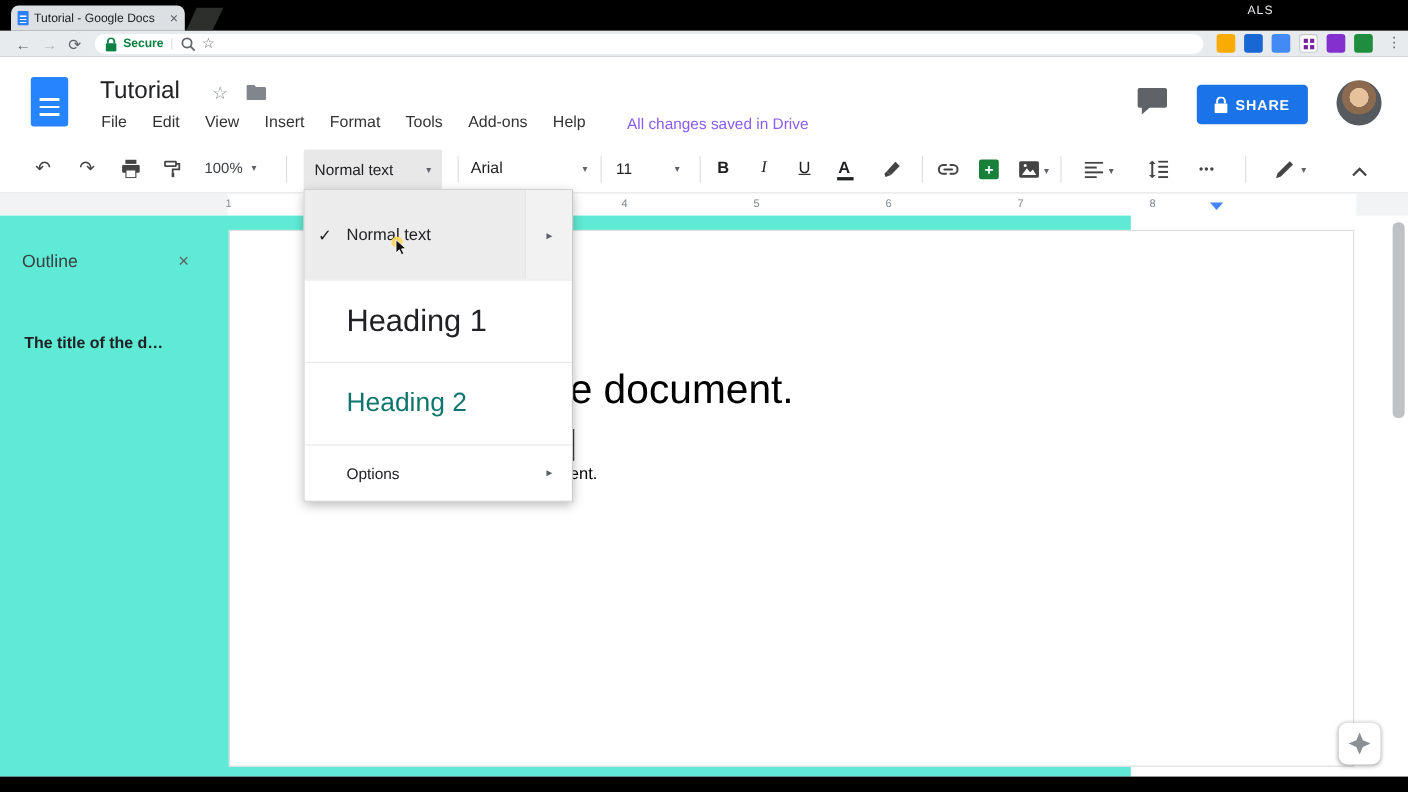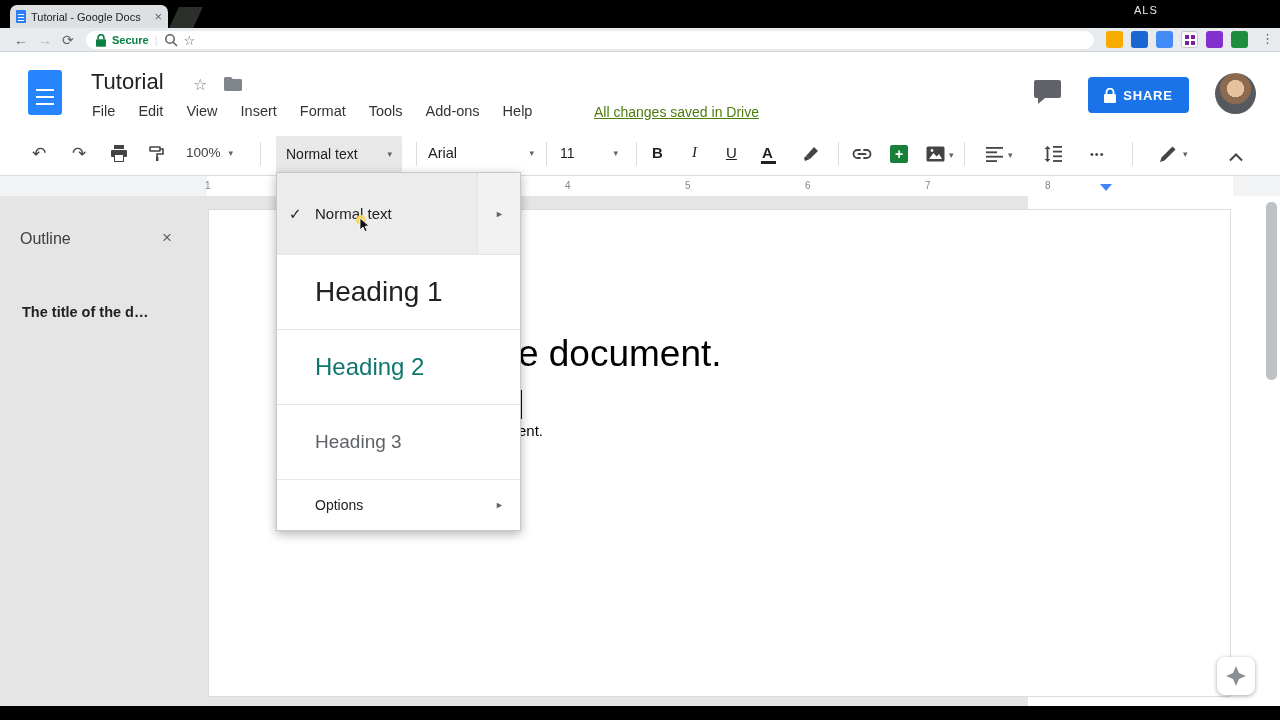--- a/index.html
+++ b/index.html
@@ -37,21 +37,21 @@
   
   .header { position:absolute; left:0; top:52px; width:1280px; height:80px; background:#fff; }
   .docs-logo { position:absolute; left:28px; top:18px; width:34px; height:45px; background:#2684fc; border-radius:3px; }
   .docs-logo::after { content:""; position:absolute; left:8px; top:19px; width:18px; height:17px;
           background:repeating-linear-gradient(180deg,#fff 0 2.5px,transparent 2.5px 7px); }
   .doc-title { position:absolute; left:91px; top:17px; font-size:22px; color:#202124; }
   .star-btn { position:absolute; left:193px; top:23px; font-size:16px; color:#80868b; }
   .folder-btn { position:absolute; left:224px; top:25px; }
   .menubar { position:absolute; left:92px; top:51px; display:flex; gap:23px; font-size:14.5px; color:#333; }
   .menubar span { cursor:default; }
-  .save-status { position:absolute; left:594px; top:52px; font-size:14px; color:#4d7c0f; text-decoration:underline; }
+  .save-status { position:absolute; left:570px; top:52px; font-size:14px; color:#8b5cf6; }
   .comment-btn { position:absolute; left:1034px; top:28px; }
   .share-btn { position:absolute; left:1088px; top:25px; width:101px; height:36px; background:#1a73e8; border-radius:4px;
           color:#fff; display:flex; align-items:center; justify-content:center; gap:7px; font-size:13px; font-weight:bold; letter-spacing:.8px; }
   .avatar { position:absolute; left:1215px; top:21px; width:41px; height:41px; border-radius:50%;
           background:radial-gradient(circle at 50% 38%, #e6c29c 0 26%, #8c6a4f 27% 47%, #565a5e 48%); }
 
   
   .toolbar { position:absolute; left:0; top:132px; width:1280px; height:44px; background:#fff; border-bottom:1px solid #dadce0; }
   .ti { position:absolute; color:#444; }
   .tglyph { font-size:17px; color:#444; }
@@ -71,21 +71,21 @@
   .more-dots { position:absolute; left:1090px; top:16px; font-size:11px; color:#444; letter-spacing:1px; }
 
   
   .ruler { position:absolute; left:0; top:176px; width:1280px; height:20px; background:#fff; }
   .ruler-out { position:absolute; top:0; height:20px; background:#f1f3f4; }
   .rnum { position:absolute; top:4px; font-size:10px; color:#80868b; }
   .rmarker { position:absolute; left:1100px; top:8px; width:0; height:0;
           border-left:6px solid transparent; border-right:6px solid transparent; border-top:7px solid #4285f4; }
 
   
-  .content { position:absolute; left:0; top:196px; width:1028px; height:510px; background:#e5e5e5; }
+  .content { position:absolute; left:0; top:196px; width:1028px; height:510px; background:#5eead4; }
   .outline-title { position:absolute; left:20px; top:34px; font-size:16px; color:#3c4043; }
   .outline-close { position:absolute; left:162px; top:32px; font-size:17px; color:#5f6368; }
   .outline-item { position:absolute; left:22px; top:108px; font-size:14.5px; font-weight:bold; color:#202124;
           width:172px; white-space:nowrap; overflow:hidden; }
   .page { position:absolute; left:208px; top:13px; width:1023px; height:488px; background:#fff; border:1px solid #dadce0; }
   .doc-title-line { position:absolute; left:304px; top:137px; font-size:37px; color:#000; white-space:nowrap; }
   .caret { position:absolute; left:519px; top:194px; width:3px; height:29px; background:#111; }
   .frag { position:absolute; left:518px; top:226px; font-size:15px; color:#000; }
   .scroll-thumb { position:absolute; left:1266px; top:6px; width:11px; height:178px; background:#bec2c7; border-radius:5px; }
   .explore { position:absolute; left:1217px; top:461px; width:38px; height:38px; background:#fff; border-radius:8px;
@@ -352,23 +352,20 @@
             <polygon points="5,3 5,15 8,12 10,16.5 12.2,15.5 10,11.3 14,11" fill="#111" stroke="#fff" stroke-width="0.8"></polygon>
           </svg>
       </span>
     </div>
     <div class="mrow r-h1">
       <span>Heading 1</span>
     </div>
     <div class="mrow r-h2">
       <span>Heading 2</span>
     </div>
-    <div class="mrow r-h3">
-      <span>Heading 3</span>
-    </div>
     <div class="mrow r-opt">
       <span>Options</span>
       <span class="marrow">►</span>
     </div>
   </div>
 
   <div class="bottom-bar"></div>
 </div>
 
 </body></html>

